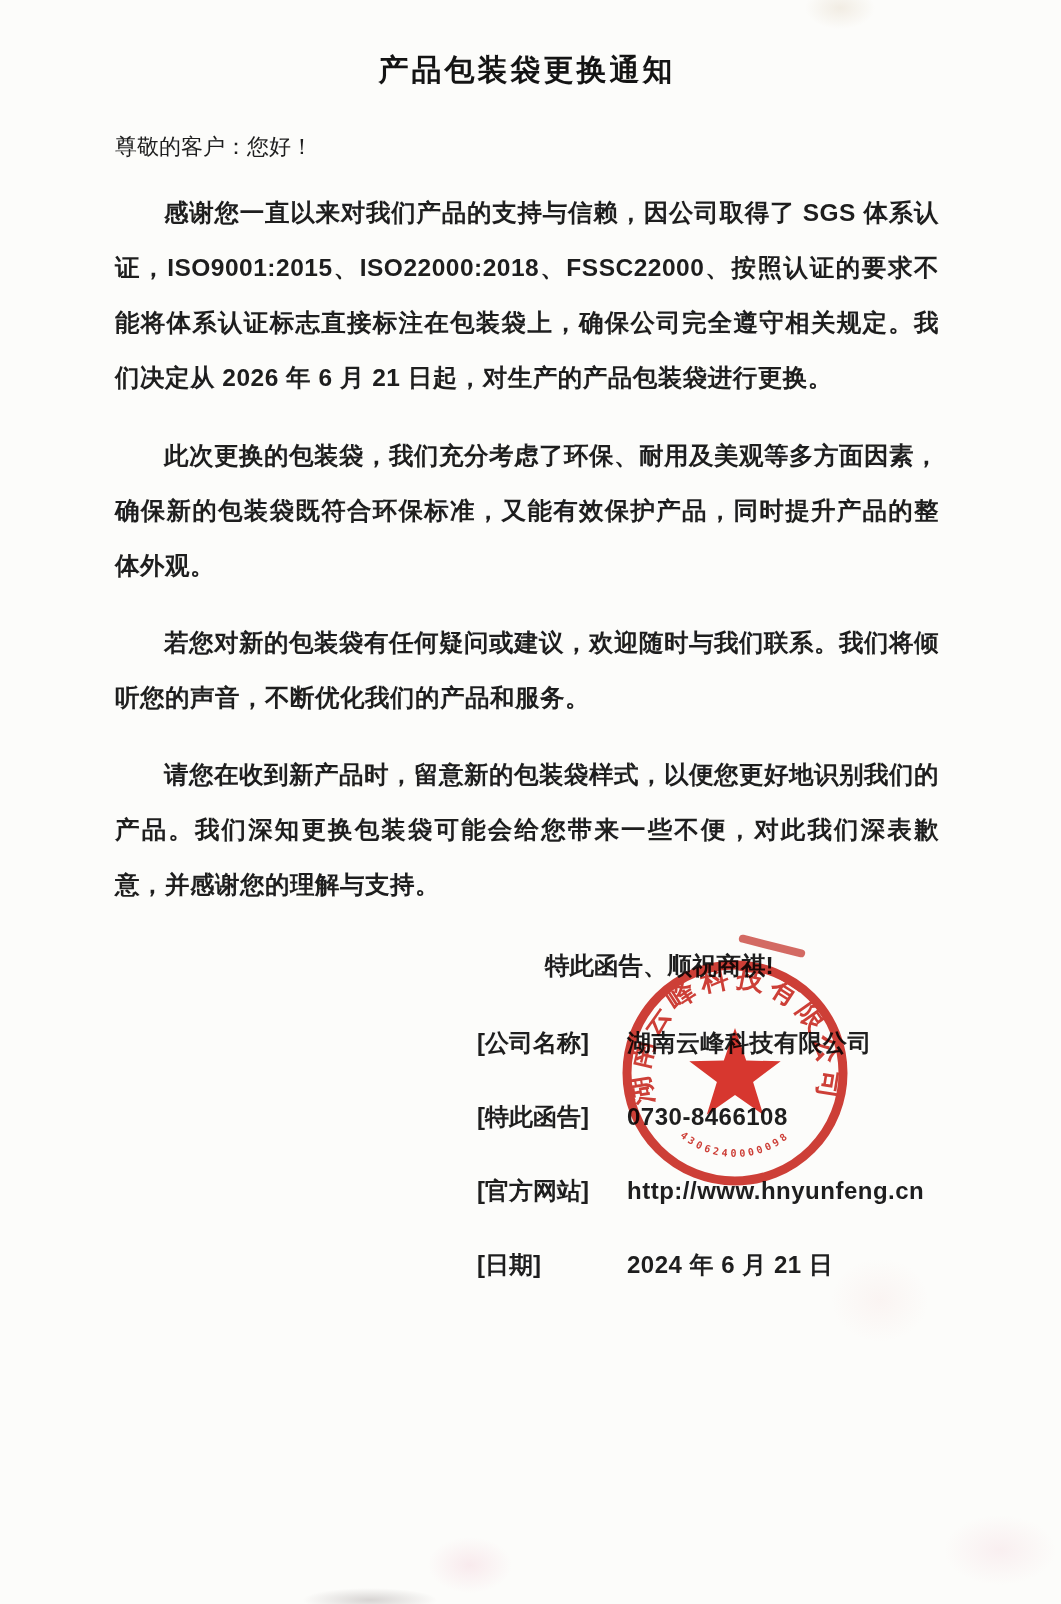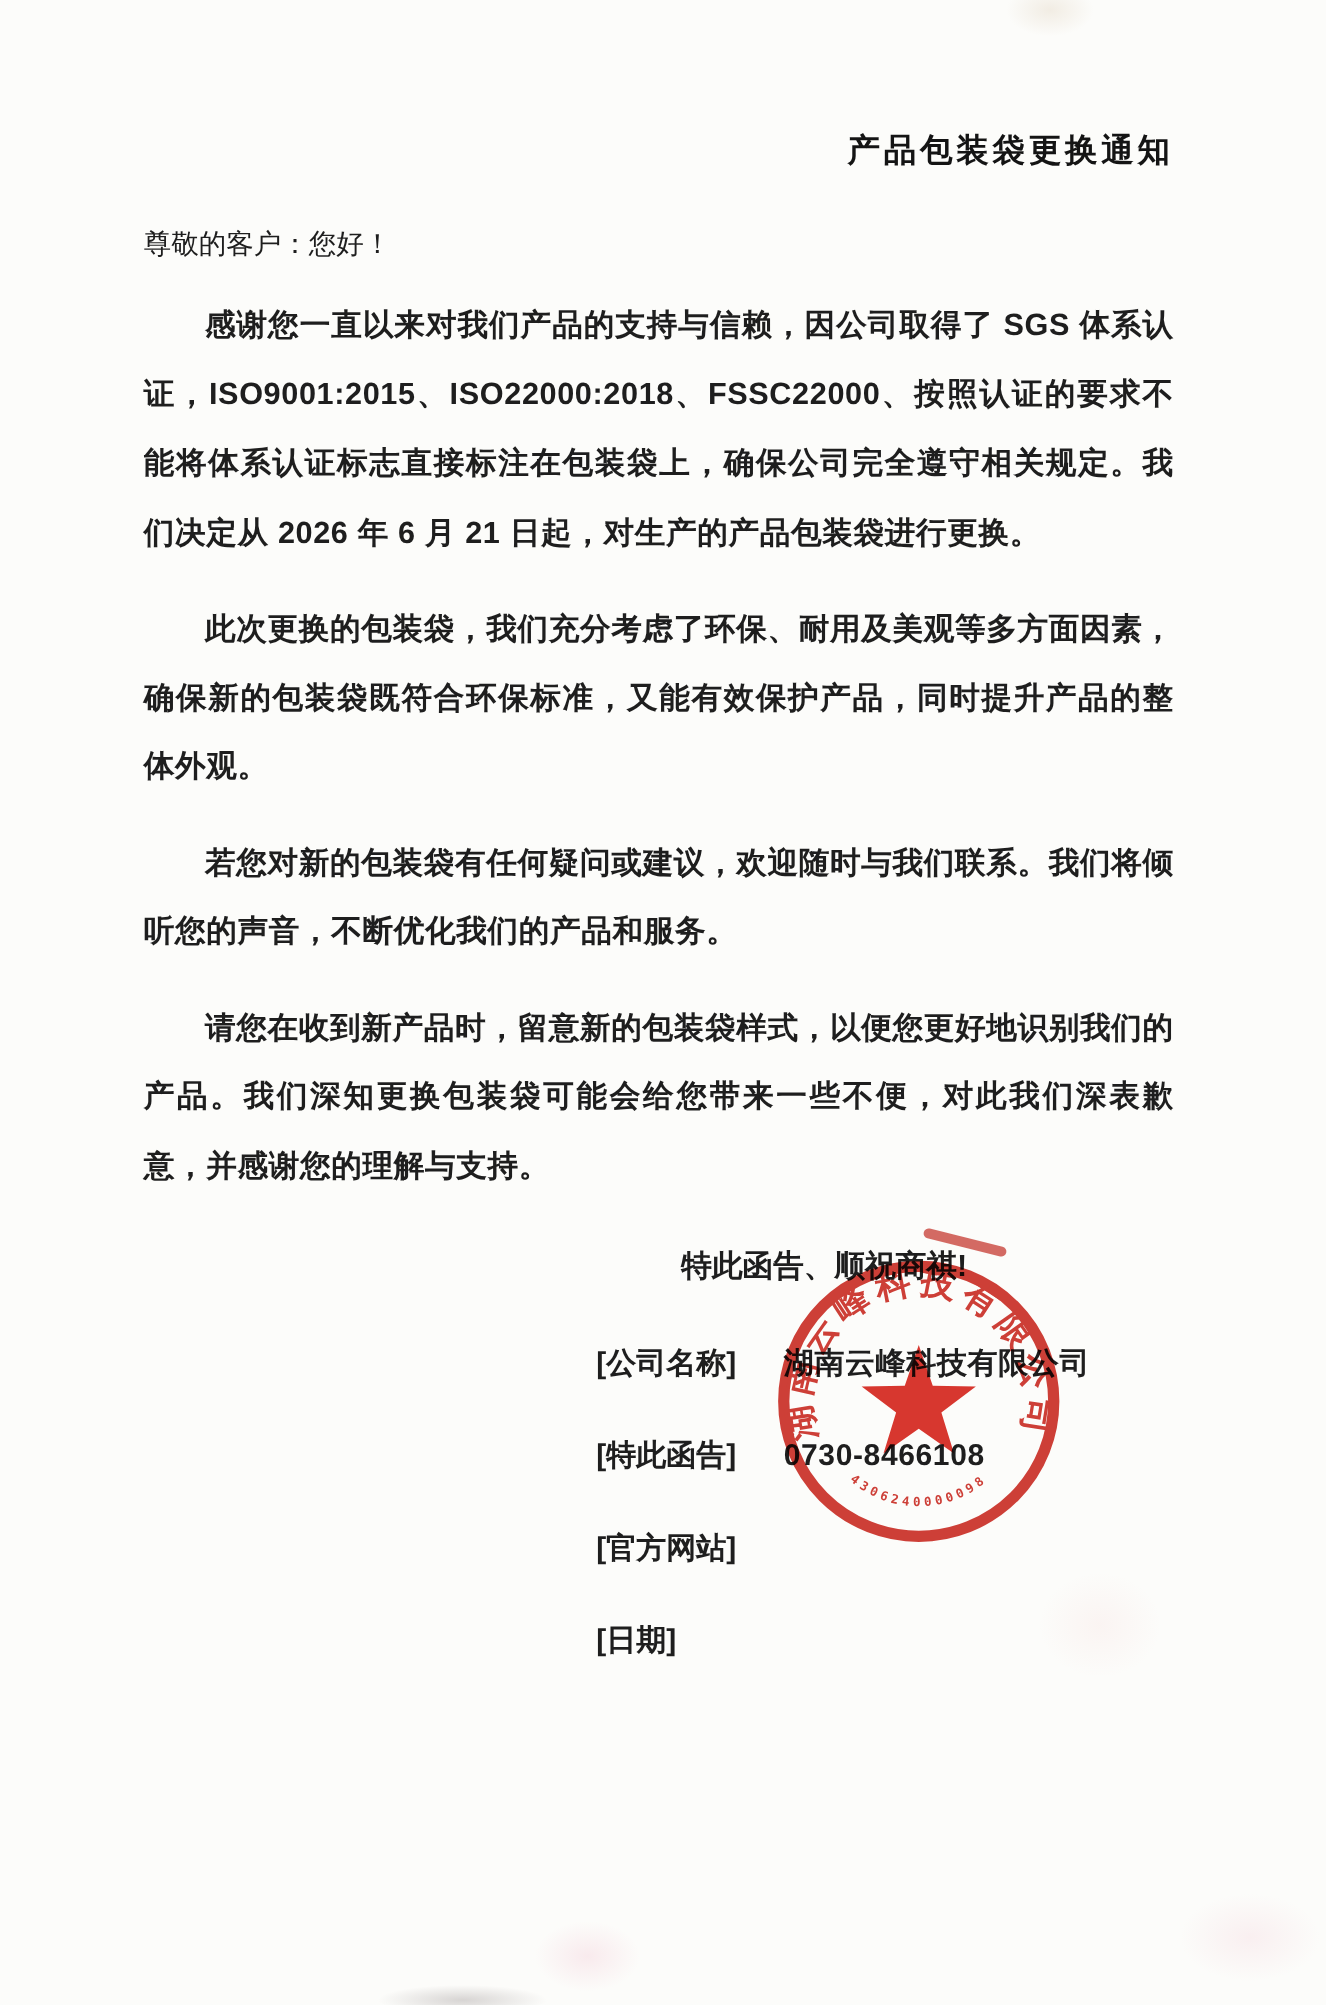--- a/index.html
+++ b/index.html
@@ -20,23 +20,23 @@
       radial-gradient(70px 60px at 880px 1300px, rgba(230,150,150,.08), transparent 70%),
       #fcfcfa;
   }
   .content {
     position: absolute;
     left: 115px;
     right: 122px;
     top: 0;
   }
   .title {
-    margin-top: 105px;
-    text-align: right;
-    font-size: 26px;
+    margin-top: 52px;
+    text-align: center;
+    font-size: 30px;
     line-height: 1.2;
     font-weight: 700;
     letter-spacing: 3px;
     color: #141414;
   }
   .greeting {
     margin-top: 42px;
     font-size: 22px;
     line-height: 1.5;
     font-weight: 400;
@@ -122,24 +122,26 @@
         <span class="info-value">湖南云峰科技有限公司</span>
       </div>
 
       <div class="info-row">
         <span class="info-label">[特此函告]</span>
         <span class="info-value">0730-8466108</span>
       </div>
 
       <div class="info-row">
         <span class="info-label">[官方网站]</span>
+        <span class="info-value">http://www.hnyunfeng.cn</span>
       </div>
 
       <div class="info-row">
         <span class="info-label">[日期]</span>
+        <span class="info-value">2024 年 6 月 21 日</span>
       </div>
 
       <div class="stamp">
         <div class="stamp-mark"></div>
         <svg viewBox="0 0 234 234" width="234" height="234">
           <circle cx="117" cy="117" r="108" fill="none" stroke="#cc2f27" stroke-width="9"></circle>
           <path id="seal-text-arc" d="M 39.1,153.3 A 86,86 0 1 1 194.9,153.3" fill="none"></path>
           <path id="seal-serial-arc" d="M 48.2,165.2 A 84,84 0 0 0 185.8,165.2" fill="none"></path>
           <text class="seal-text" font-size="28" letter-spacing="5" fill="#cc2f27" text-anchor="middle">
             <textPath href="#seal-text-arc" startOffset="50%">湖南云峰科技有限公司</textPath>

